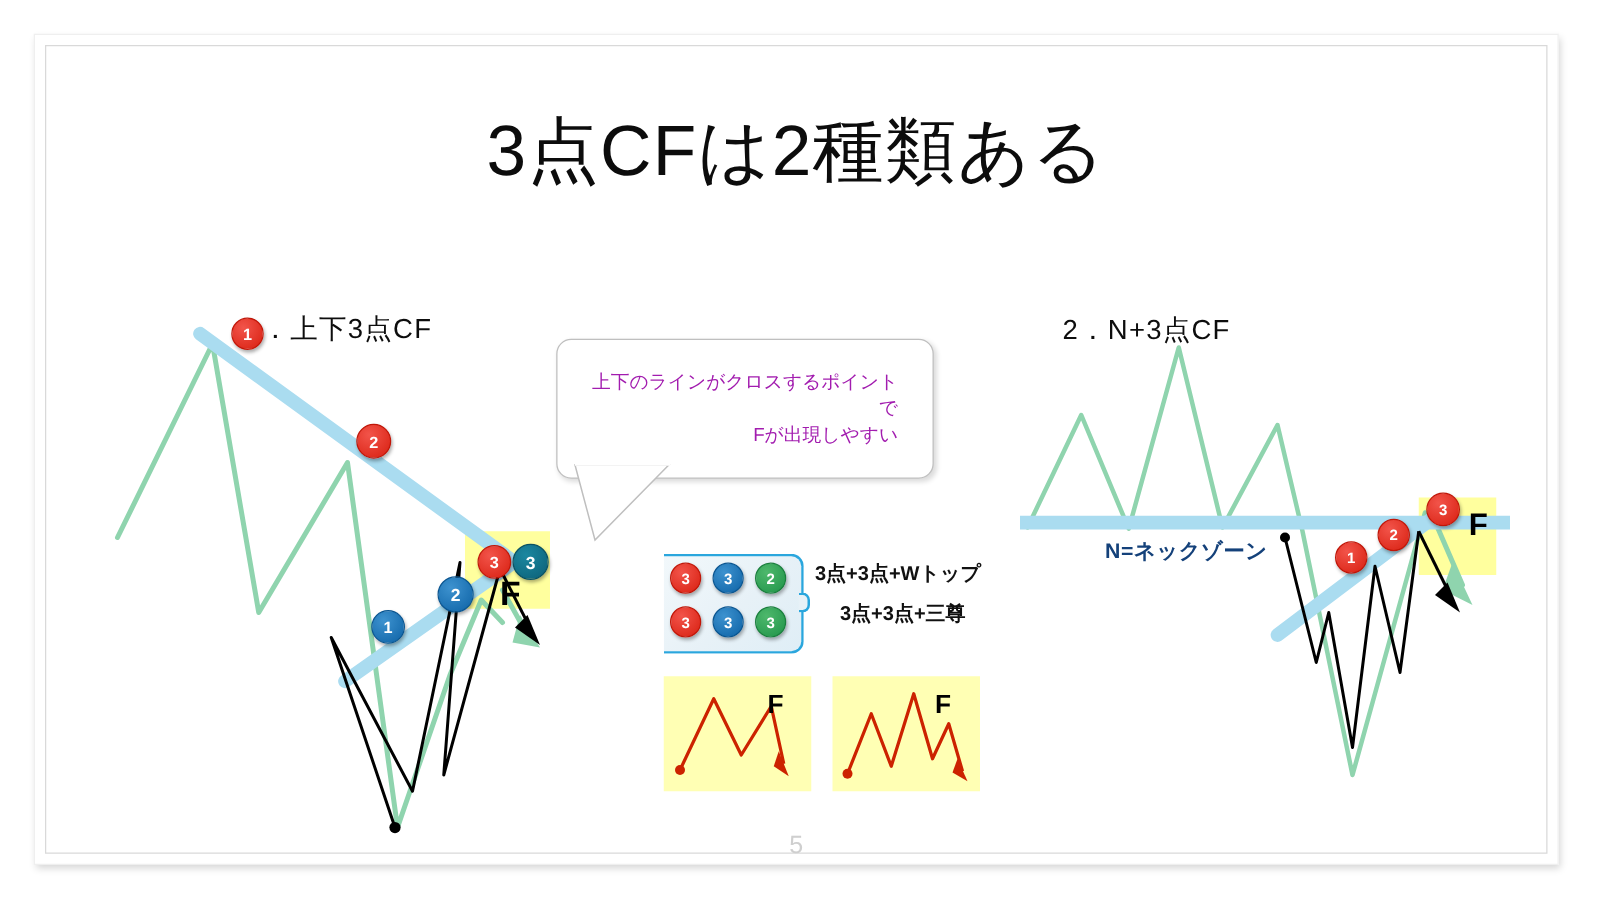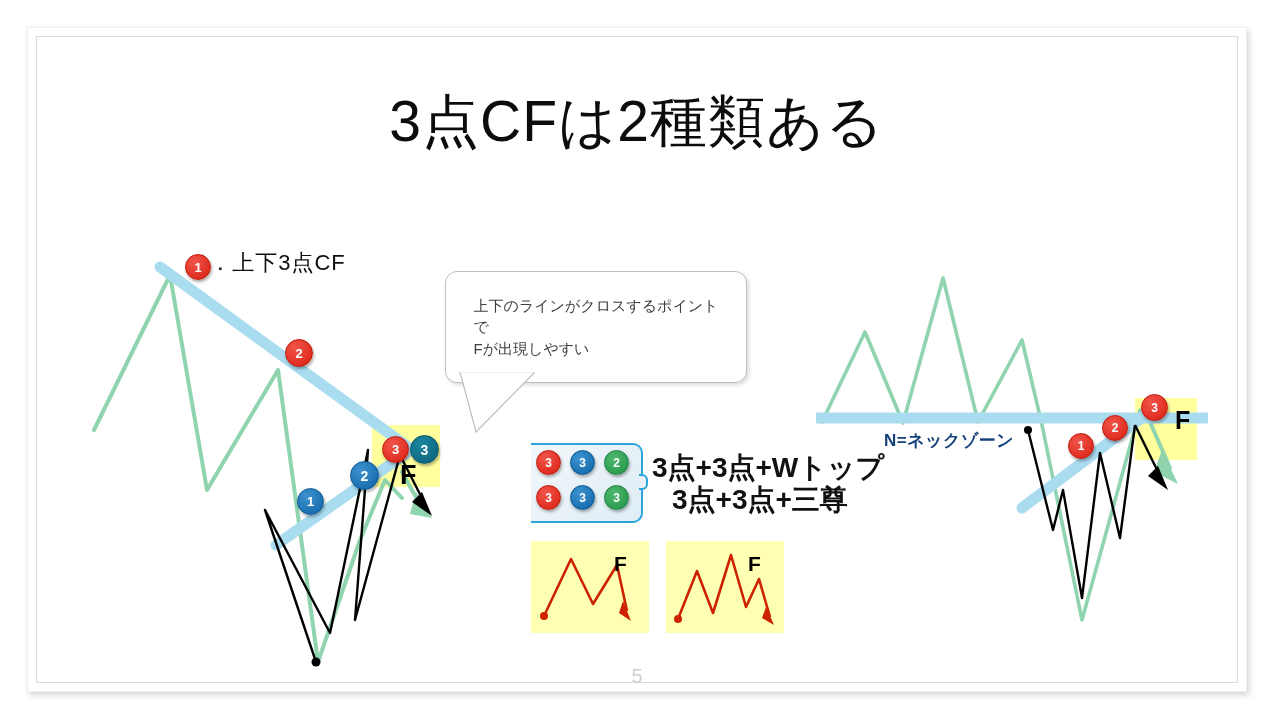--- a/index.html
+++ b/index.html
@@ -38,21 +38,21 @@
   #cap-right{left:822px;top:221px;}
 
   
   .callout{
     position:absolute;left:445px;top:271px;width:300px;height:110px;
     background:#ffffff;border:1px solid #bfbfbf;border-radius:12px;
     box-shadow:2px 2px 4px rgba(0,0,0,.14);
     display:flex;align-items:center;justify-content:center;
   }
   .callout-text{
-    font-size:15px;line-height:1.42;color:#404040;text-align:left;
+    font-size:15px;line-height:1.42;color:#a21caf;text-align:right;
     white-space:pre-line;padding:0 10px;
   }
   .callout-tail{position:absolute;left:440px;top:370px;width:130px;height:70px;}
 
   
   .stage{position:absolute;}
   #stage-left{left:60px;top:240px;width:420px;height:440px;}
   #stage-right{left:810px;top:250px;width:420px;height:420px;}
 
   
@@ -85,21 +85,21 @@
     border-radius:0 10px 10px 0;
   }
   .legend-nub{
     position:absolute;left:639px;top:474px;width:7px;height:12px;
     border:2px solid #2aa6dd;border-left:none;border-radius:0 6px 6px 0;
     background:#e7f1f7;
   }
   .legend-dots{position:absolute;left:536px;top:447px;width:100px;height:68px;}
   .legend-dots .mk{width:23px;height:23px;font-size:12px;}
   .legend-text{
-    position:absolute;font-size:28px;font-weight:700;color:#111111;
+    position:absolute;font-size:16px;font-weight:700;color:#111111;
     white-space:nowrap;letter-spacing:0px;text-align:right;
   }
   #legend-text-0{left:652px;top:449px;}
   #legend-text-1{left:652px;top:481px;margin-left:20px;}
 
   
   .pattern-box{
     position:absolute;background:#ffffb4;
   }
   #pattern-box-0{left:531px;top:541px;width:118px;height:92px;}
@@ -119,20 +119,21 @@
 <body>
 
 <div id="slide-root">
 
   <div class="frame-outer">
     <div class="frame-inner"></div>
 
     <div class="slide-title">3点CFは2種類ある</div>
 
     <div class="sec-caption" id="cap-left">1．上下3点CF</div>
+    <div class="sec-caption" id="cap-right">2．N+3点CF</div>
 
     <div class="page-number">5</div>
   </div>
 
   <div class="stage" id="stage-left">
     <svg width="420" height="440" viewBox="0 0 420 440">
 
       <rect x="312" y="185" width="68" height="62" fill="#ffff9e"></rect>
 
       <polyline points="34,190 110,35 147,250 218,130 258,422 300,300 325,240 342,258" fill="none" stroke="#8fd4ae" stroke-width="4" stroke-linejoin="round" stroke-linecap="round"></polyline>

